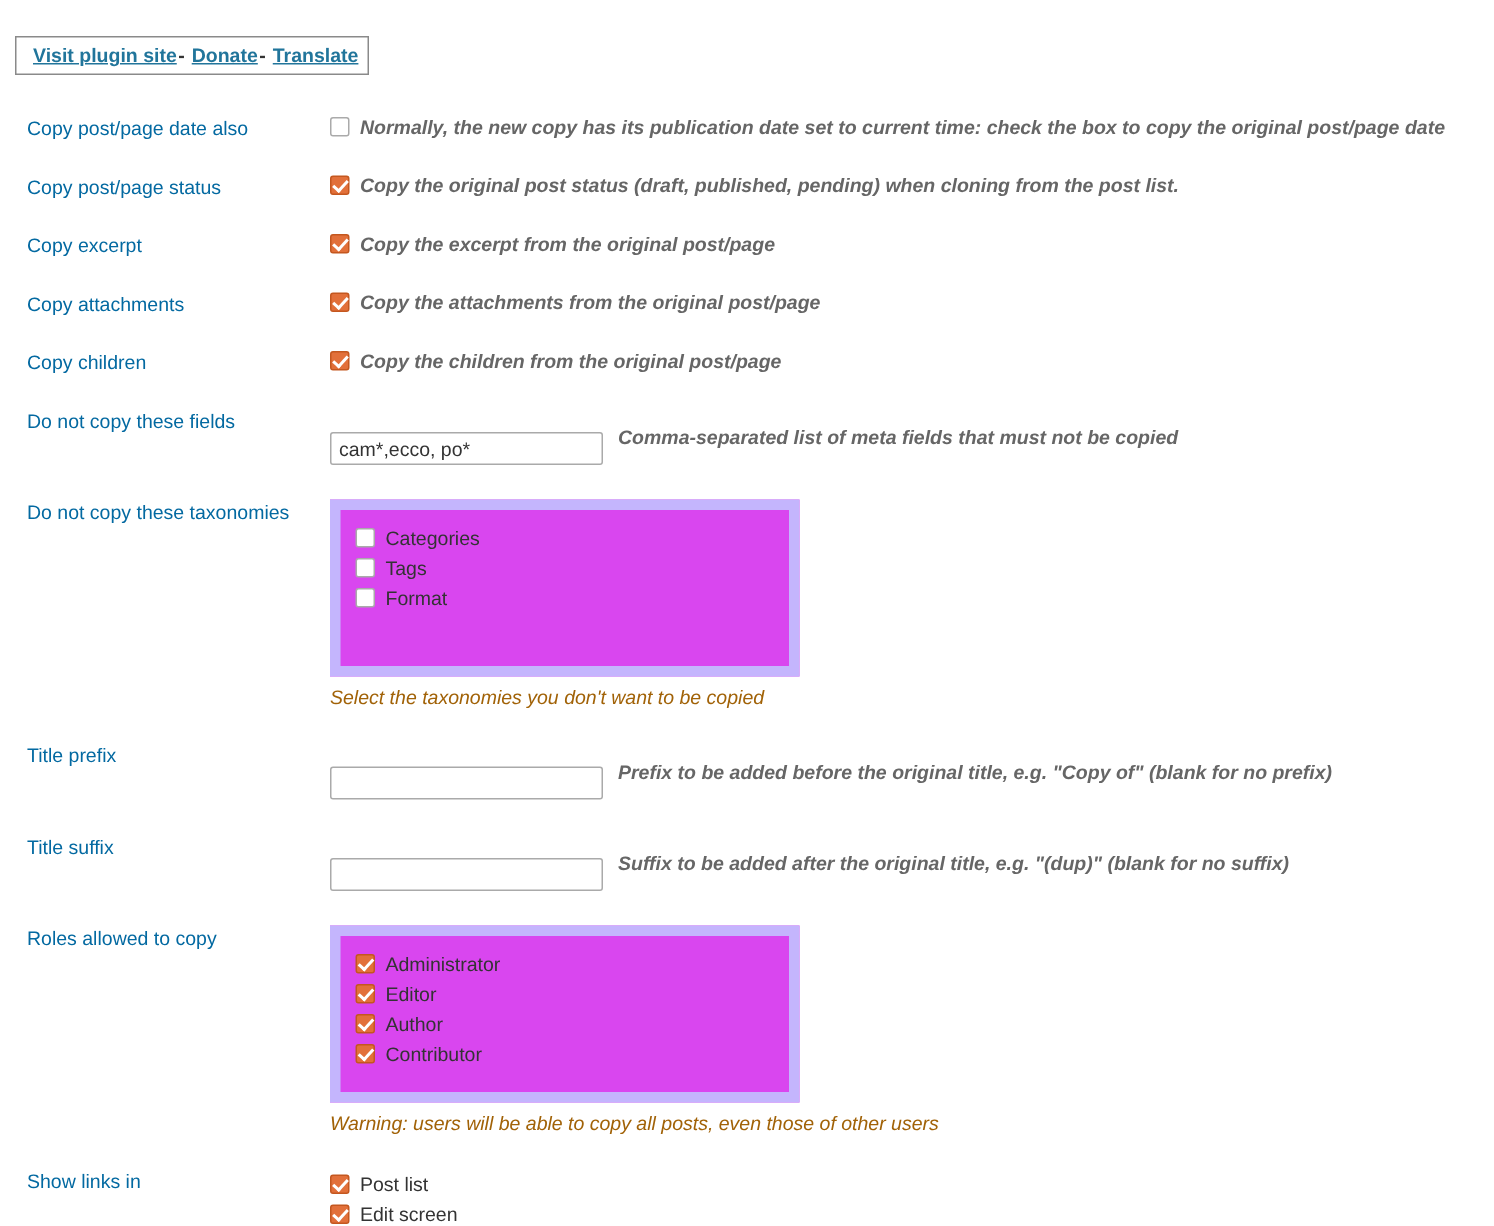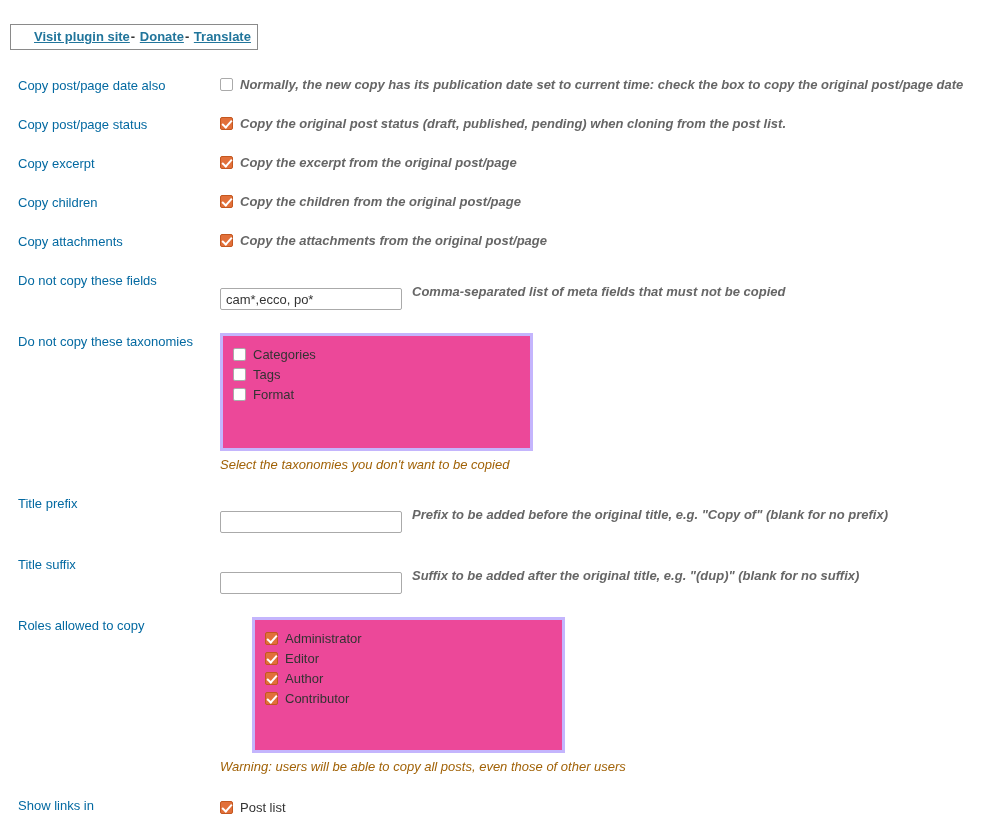--- a/index.html
+++ b/index.html
@@ -57,21 +57,21 @@
     font-size: 25px;
     font-weight: normal;
     color: #464646;
     line-height: 1.1;
   }
   
   .plugin-links {
     margin: 14px 0 0 10px;
     display: inline-block;
     border: 1px solid #8a8a8a;
-    padding: 4px 6px 5px 23px;
+    padding: 4px 6px 5px 11px;
     font-size: 13px;
     font-weight: bold;
     background: #ffffff;
   }
   .plugin-links a {
     color: #21759b;
     text-decoration: underline;
   }
   .plugin-links .sep {
     color: #333333;
@@ -161,29 +161,29 @@
     border-radius: 2px;
     margin-top: 16px;
   }
   .field-row {
     display: flex;
     align-items: center;
     gap: 10px;
   }
   
   .scrollbox {
-    border: 3px solid #c4b5fd;
-    background: #ec4899;
+    border: 7px solid #c4b5fd;
+    background: #d946ef;
     width: 313px;
     box-sizing: border-box;
     padding: 8px 8px 8px 10px;
     overflow: hidden;
   }
   .scrollbox.tax { height: 118px; }
-  .scrollbox.roles { height: 136px; margin-left: 32px; }
+  .scrollbox.roles { height: 118px; }
   .scroll-item {
     display: flex;
     align-items: center;
     gap: 7px;
     height: 20px;
   }
   .below-note {
     font-style: italic;
     color: #a16207;
     font-size: 13px;
@@ -235,35 +235,35 @@
         <th>Copy excerpt</th>
         <td class="tight">
           <div class="inline-line">
             <span class="cb on"></span>
             <span class="row-desc">Copy the excerpt from the original post/page</span>
           </div>
         </td>
       </tr>
 
       <tr>
+        <th>Copy attachments</th>
+        <td class="tight">
+          <div class="inline-line">
+            <span class="cb on"></span>
+            <span class="row-desc">Copy the attachments from the original post/page</span>
+          </div>
+        </td>
+      </tr>
+
+      <tr>
         <th>Copy children</th>
         <td class="tight">
           <div class="inline-line">
             <span class="cb on"></span>
             <span class="row-desc">Copy the children from the original post/page</span>
-          </div>
-        </td>
-      </tr>
-
-      <tr>
-        <th>Copy attachments</th>
-        <td class="tight">
-          <div class="inline-line">
-            <span class="cb on"></span>
-            <span class="row-desc">Copy the attachments from the original post/page</span>
           </div>
         </td>
       </tr>
 
       <tr>
         <th>Do not copy these fields</th>
         <td>
           <div class="field-row">
             <input type="text" value="cam*,ecco, po*" style="">
             <span class="row-desc">Comma-separated list of meta fields that must not be copied</span>

